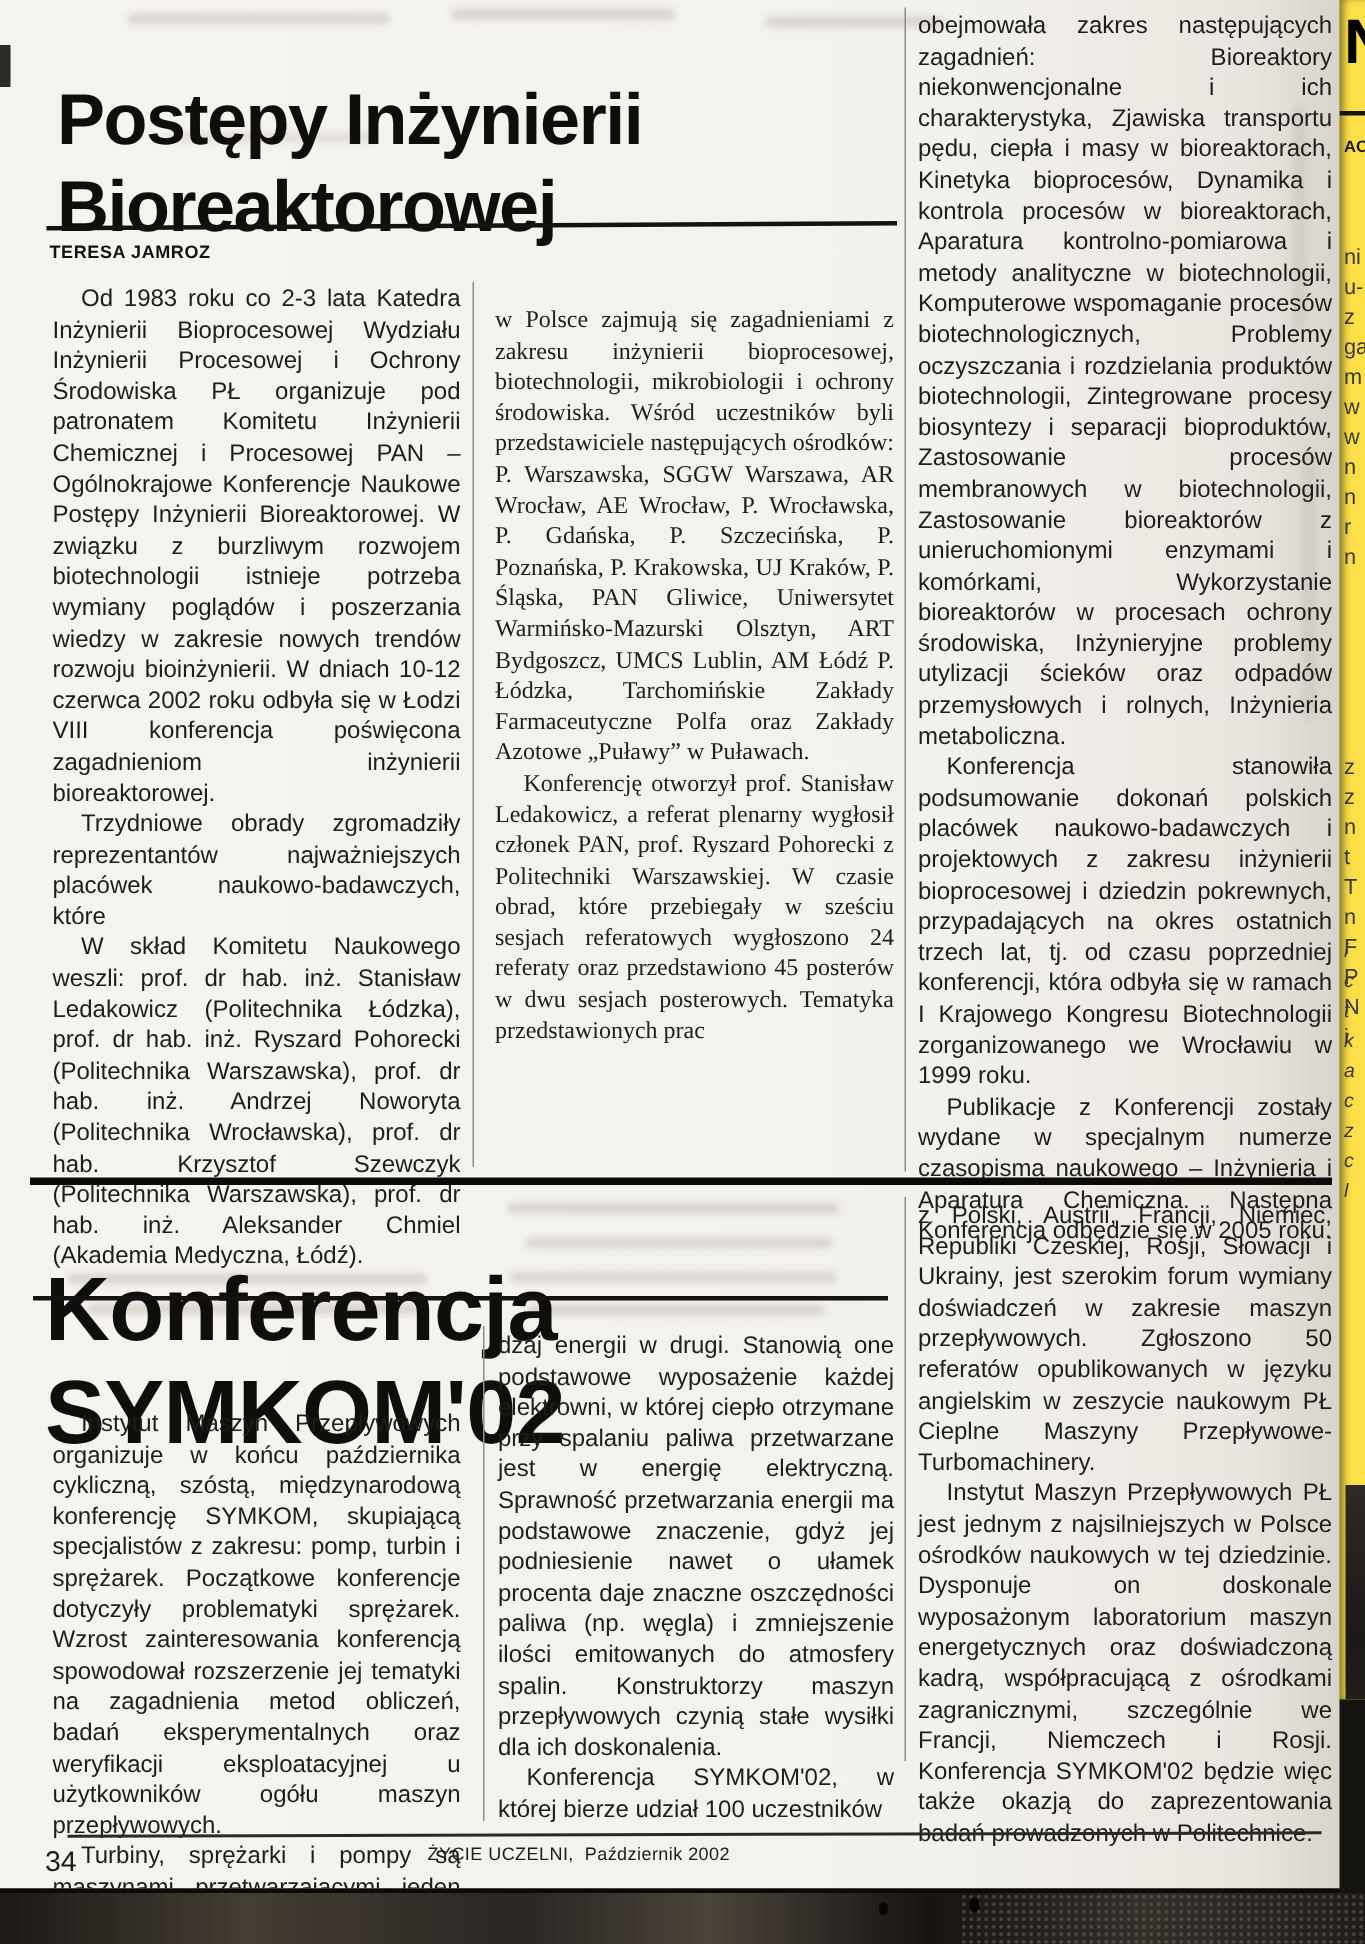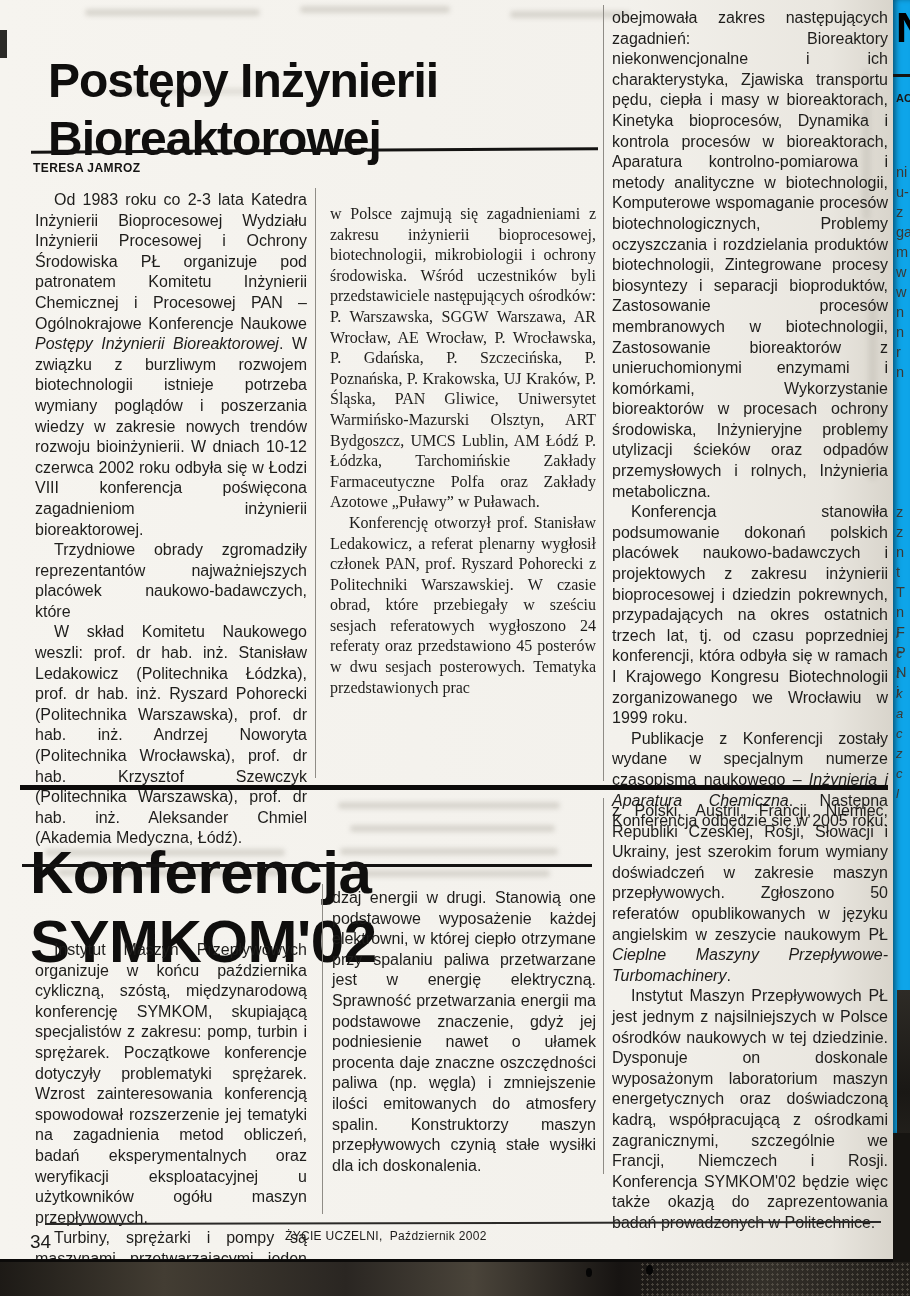--- a/index.html
+++ b/index.html
@@ -11,30 +11,30 @@
   
   .page{
     position:absolute;left:0;top:0;width:893px;height:1259px;
     background:linear-gradient(90deg,#f6f4ef 0%,#f3f1ec 70%,#e9e6df 93%,#d8d4cb 100%);
     border-bottom:3px solid #0b0a09;
     overflow:hidden;
   }
   .corner-mark{position:absolute;left:0;top:30px;width:7px;height:28px;background:#2b2a27;}
   
   .a1-title{
-    position:absolute;left:48px;top:20px;width:575px;
+    position:absolute;left:38px;top:20px;width:575px;
     font-size:48px;font-weight:bold;line-height:58px;letter-spacing:-1px;color:#0f0e0d;
   }
   .a1-title span{display:block;}
   .rule-title{position:absolute;left:31px;top:149px;width:567px;height:3px;background:#141312;transform:rotate(-0.35deg);}
   .byline{position:absolute;left:33px;top:161px;font-size:12px;font-weight:bold;letter-spacing:.4px;color:#141312;}
   .col{position:absolute;}
   .para{margin:0;text-align:justify;font-size:16px;line-height:20.6px;color:#1e1d1b;}
   .para.ind{text-indent:19px;}
-  .it{font-style:italic;}
+  .it{}
   #a1c1{left:35px;top:190px;width:272px;}
   #a1c2{left:330px;top:204px;width:266px;font-family:Liberation Serif, serif;}
   #a1c3{left:612px;top:8px;width:276px;}
   .vdiv{position:absolute;width:1px;background:#8f8c86;}
   #d1{left:315px;top:188px;height:590px;}
   #d2{left:603px;top:5px;height:776px;}
   
   .sec-rule{position:absolute;left:20px;top:785px;width:868px;height:5px;background:#0c0b0a;}
   .a2-title{
     position:absolute;left:30px;top:798px;width:570px;
@@ -54,21 +54,21 @@
   .ghost-lines{
     position:absolute;left:332px;top:133px;width:268px;
     font-size:14px;line-height:19px;color:#77736c;opacity:.5;filter:blur(.4px);
   }
   .ghost-lines div{white-space:nowrap;overflow:hidden;}
   .smudge{position:absolute;background:#b5b1a7;opacity:.45;filter:blur(2.5px);border-radius:4px;height:7px;}
   .smudge.v{width:9px;opacity:.3;}
   
   .neighbor{
     position:absolute;left:893px;top:0;width:17px;height:1133px;
-    background:#0ea5e9;overflow:hidden;
+    background:#fde047;overflow:hidden;
     box-shadow:inset 4px 0 6px -2px rgba(0,0,0,.55);
   }
   .nb-letter{position:absolute;left:3px;top:4px;font-size:42px;font-weight:bold;color:#000;}
   .nb-rule{position:absolute;left:0;top:74px;width:17px;height:3px;background:#151413;}
   .nb-heading{position:absolute;left:3px;top:92px;font-size:11px;font-weight:bold;color:#1a1918;}
   .nb-frag{position:absolute;left:3px;font-size:14.5px;line-height:20px;color:#3a3834;}
   .nb-frag.itf{font-style:italic;}
   .nb-photo{position:absolute;left:4px;top:990px;width:13px;height:255px;background:linear-gradient(#2e2b26,#1a1815 40%,#35312a);}
   
   .photo-strip{
@@ -131,20 +131,21 @@
   <div class="sec-rule"></div>
   <h1 class="a2-title">Konferencja SYMKOM'02</h1>
   <div class="rule-a2"></div>
 
   <div class="col" id="a2c1">
       <p class="para ind"><span>Instytut Maszyn Przepływowych organizuje w końcu października cykliczną, szóstą, międzynarodową konferencję SYMKOM, skupiającą specjalistów z zakresu: pomp, turbin i sprężarek. Początkowe konferencje dotyczyły problematyki sprężarek. Wzrost zainteresowania konferencją spowodował rozszerzenie jej tematyki na zagadnienia metod obliczeń, badań eksperymentalnych oraz weryfikacji eksploatacyjnej u użytkowników ogółu maszyn przepływowych.</span></p>
       <p class="para ind"><span>Turbiny, sprężarki i pompy są maszynami przetwarzającymi jeden ro-</span></p>
     </div>
   <div class="col" id="a2c2">
       <p class="para"><span>dzaj energii w drugi. Stanowią one podstawowe wyposażenie każdej elektrowni, w której ciepło otrzymane przy spalaniu paliwa przetwarzane jest w energię elektryczną. Sprawność przetwarzania energii ma podstawowe znaczenie, gdyż jej podniesienie nawet o ułamek procenta daje znaczne oszczędności paliwa (np. węgla) i zmniejszenie ilości emitowanych do atmosfery spalin. Konstruktorzy maszyn przepływowych czynią stałe wysiłki dla ich doskonalenia.</span></p>
+      <p class="para ind"><span>Konferencja SYMKOM'02, w której bierze udział 100 uczestników</span></p>
     </div>
   <div class="col" id="a2c3">
       <p class="para"><span>z Polski, Austrii, Francji, Niemiec, Republiki Czeskiej, Rosji, Słowacji i Ukrainy, jest szerokim forum wymiany doświadczeń w zakresie maszyn przepływowych. Zgłoszono 50 referatów opublikowanych w języku angielskim w zeszycie naukowym PŁ </span><span class="it">Cieplne Maszyny Przepływowe-Turbomachinery</span><span>.</span></p>
       <p class="para ind"><span>Instytut Maszyn Przepływowych PŁ jest jednym z najsilniejszych w Polsce ośrodków naukowych w tej dziedzinie. Dysponuje on doskonale wyposażonym laboratorium maszyn energetycznych oraz doświadczoną kadrą, współpracującą z ośrodkami zagranicznymi, szczególnie we Francji, Niemczech i Rosji. Konferencja SYMKOM'02 będzie więc także okazją do zaprezentowania badań prowadzonych w Politechnice.</span></p>
     </div>
 
   <div class="vdiv" id="d3"></div>
   <div class="vdiv" id="d4"></div>
 
   <div class="foot-rule"></div>

